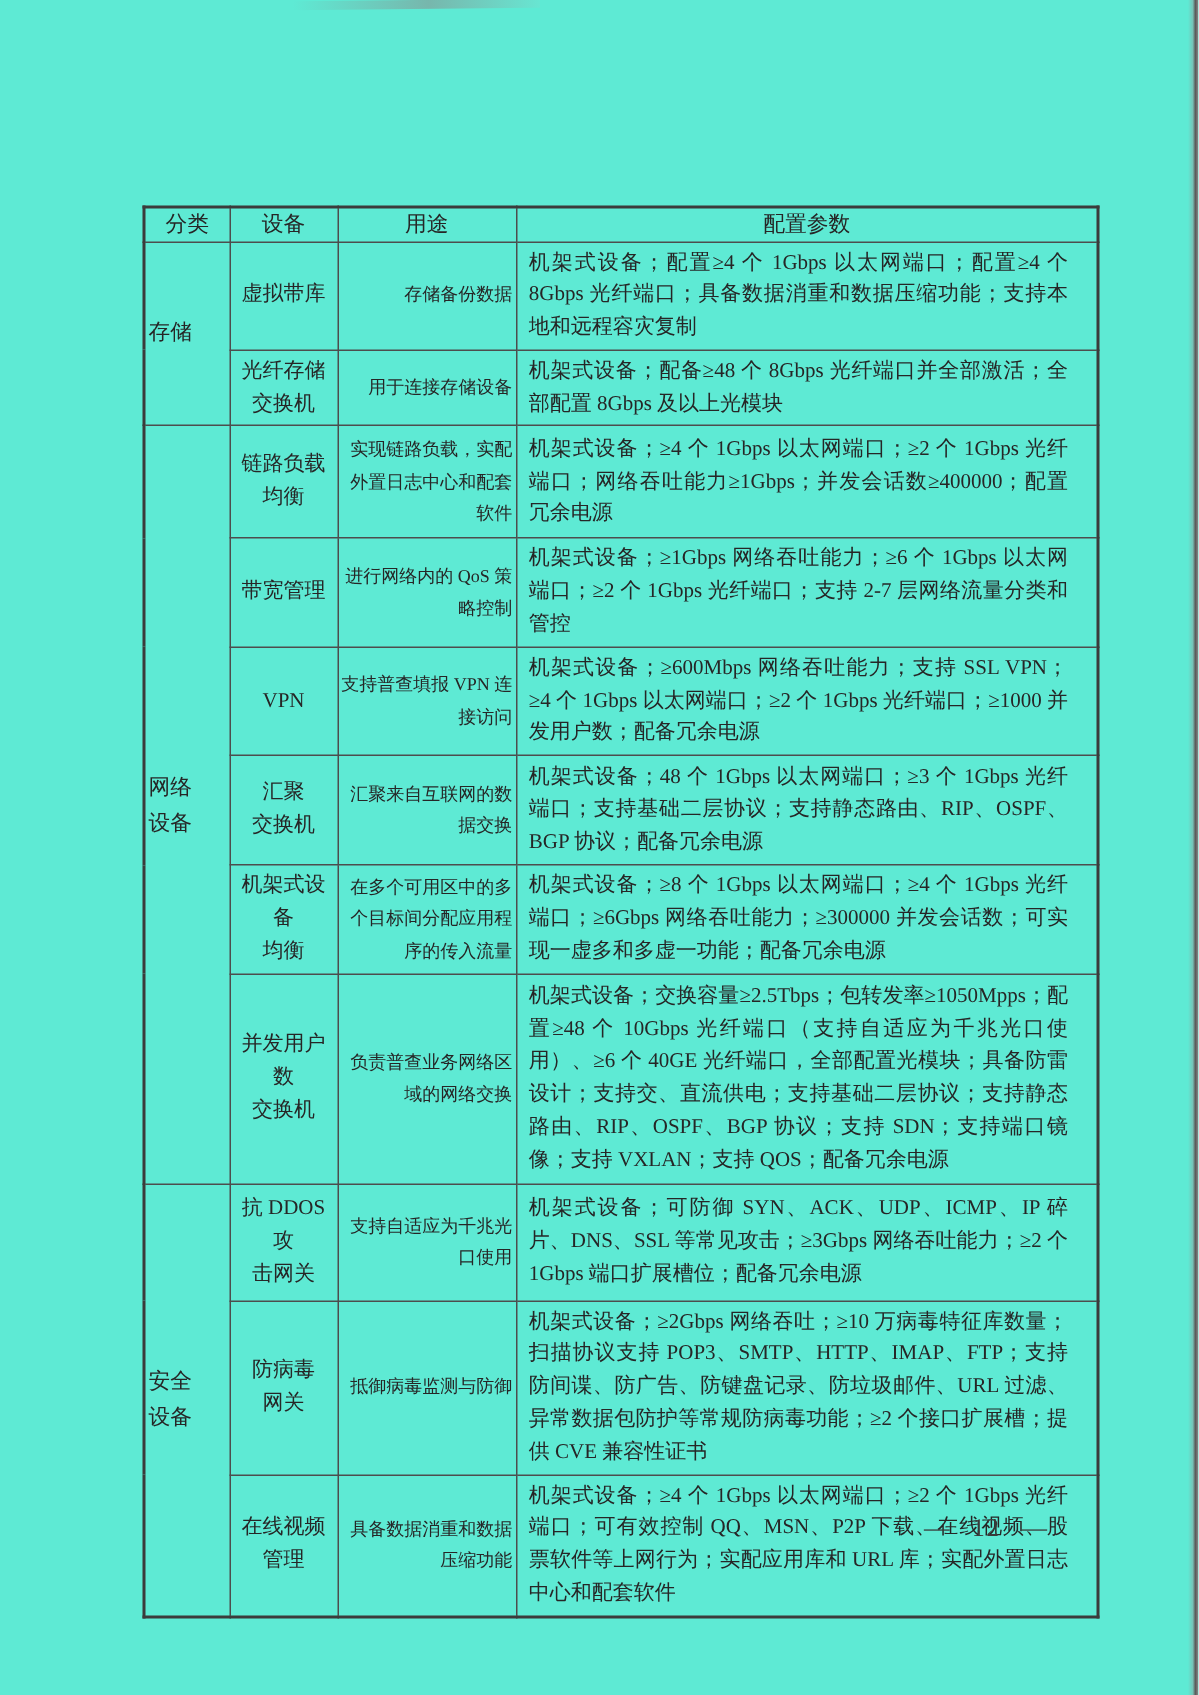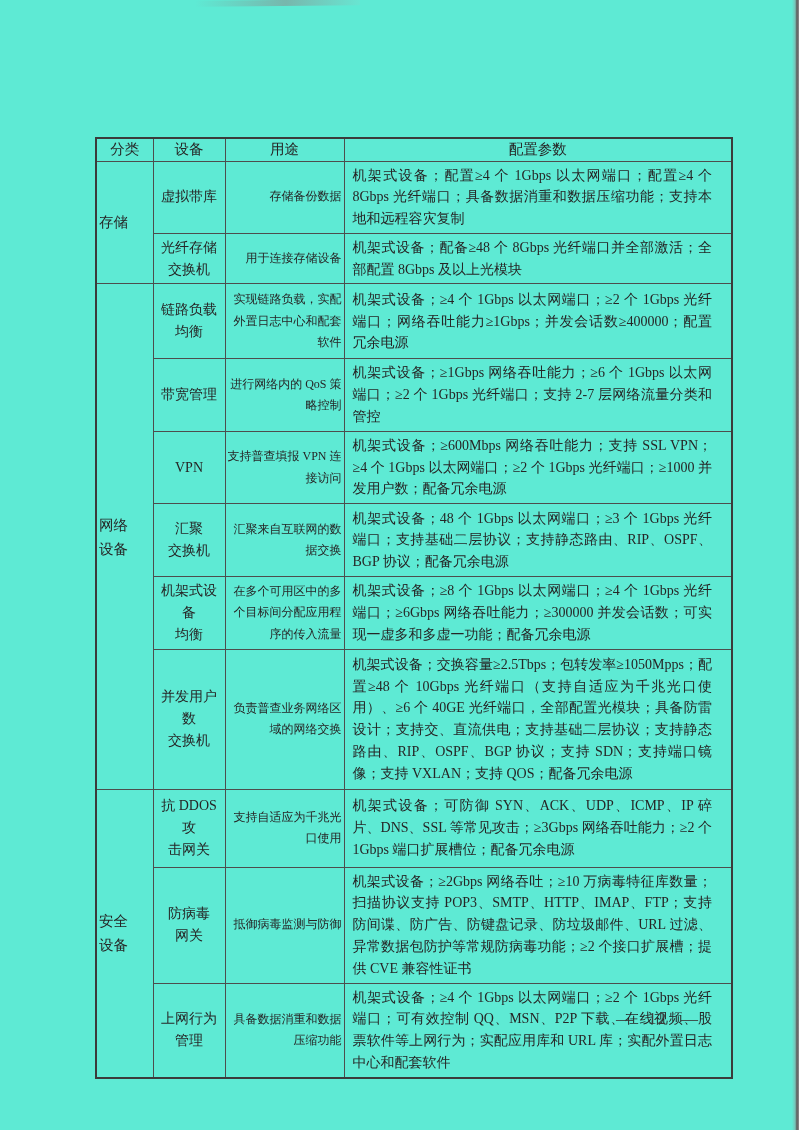--- a/index.html
+++ b/index.html
@@ -155,21 +155,21 @@
         <td class="pur">支持自适应为千兆光口使用</td>
         <td class="cfg">机架式设备；可防御 SYN、ACK、UDP、ICMP、IP 碎片、DNS、SSL 等常见攻击；≥3Gbps 网络吞吐能力；≥2 个 1Gbps 端口扩展槽位；配备冗余电源</td>
       </tr>
       <tr class="r10">
         <td class="dev">防病毒
 网关</td>
         <td class="pur">抵御病毒监测与防御</td>
         <td class="cfg">机架式设备；≥2Gbps 网络吞吐；≥10 万病毒特征库数量；扫描协议支持 POP3、SMTP、HTTP、IMAP、FTP；支持防间谍、防广告、防键盘记录、防垃圾邮件、URL 过滤、异常数据包防护等常规防病毒功能；≥2 个接口扩展槽；提供 CVE 兼容性证书</td>
       </tr>
       <tr class="r11">
-        <td class="dev">上网行为
+        <td class="dev">在线视频
 管理</td>
         <td class="pur">具备数据消重和数据压缩功能</td>
         <td class="cfg">机架式设备；≥4 个 1Gbps 以太网端口；≥2 个 1Gbps 光纤端口；可有效控制 QQ、MSN、P2P 下载、在线视频、股票软件等上网行为；实配应用库和 URL 库；实配外置日志中心和配套软件</td>
       </tr>
     </tbody>
   </table>
 
   <div class="page-number">
     <span>—</span>
     <span>12</span>

